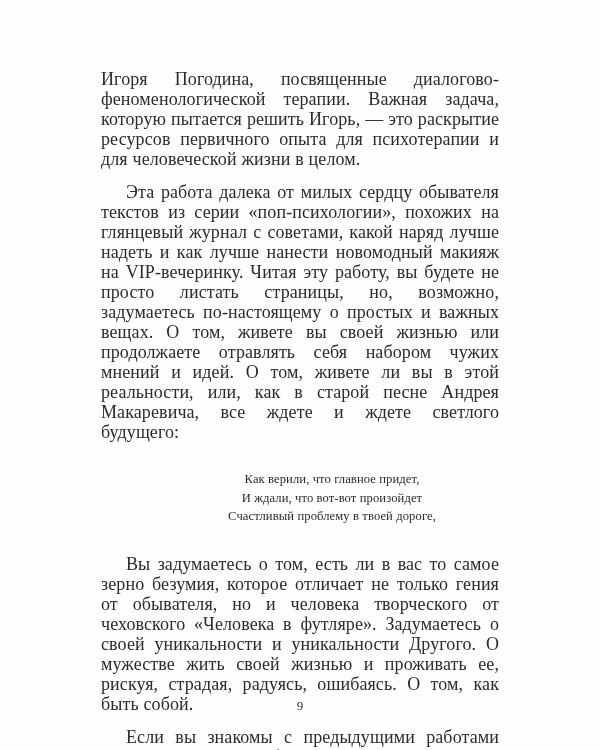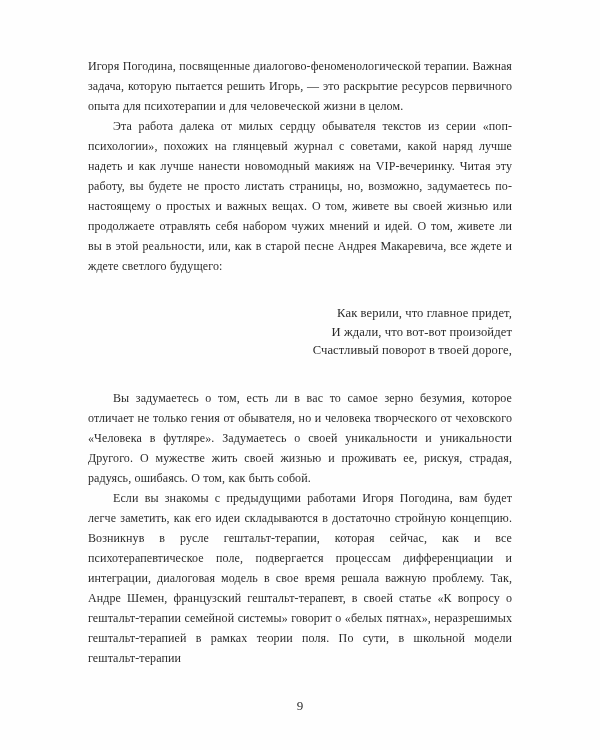--- a/index.html
+++ b/index.html
@@ -25,24 +25,24 @@
   }
 
   .text-column {
     position: absolute;
     left: 88px;
     top: 56px;
     width: 424px;
   }
 
   .body-par {
-    margin: 0;
+    margin: 13px;
     text-indent: 25px;
     text-align: justify;
-    font-size: 12px;
+    font-size: 18px;
     line-height: 20px;
     letter-spacing: 0.1px;
     word-spacing: 0.2px;
     hyphens: manual;
   }
 
   
   .body-par.continuation {
     text-indent: 0;
   }
@@ -52,21 +52,21 @@
     padding: 0;
     list-style: none;
     padding-left: 64px;
     margin-top: 28px;
     margin-bottom: 28px;
   }
 
   .verse-line {
     font-size: 12.6px;
     line-height: 18.6px;
-    text-align: right;
+    text-align: center;
     white-space: nowrap;
     letter-spacing: 0.1px;
   }
 
   .page-number {
     position: absolute;
     left: 0;
     top: 698px;
     width: 600px;
     text-align: center;
@@ -82,21 +82,21 @@
 
   <div class="text-column">
 
     <p class="body-par continuation">Игоря Погодина, посвященные диалогово-феноменологической терапии. Важная задача, которую пытается решить Игорь, — это раскрытие ресурсов первичного опыта для психотерапии и для человеческой жизни в целом.</p>
 
     <p class="body-par">Эта работа далека от милых сердцу обывателя текстов из серии «поп-психологии», похожих на глянцевый журнал с советами, какой наряд лучше надеть и как лучше нанести новомодный макияж на VIP-вечеринку. Читая эту работу, вы будете не просто листать страницы, но, возможно, задумаетесь по-настоящему о простых и важных вещах. О том, живете вы своей жизнью или продолжаете отравлять себя набором чужих мнений и идей. О том, живете ли вы в этой реальности, или, как в старой песне Андрея Макаревича, все ждете и ждете светлого будущего:</p>
 
     <div class="verse-block">
       <div class="verse-line">Как верили, что главное придет,</div>
       <div class="verse-line">И ждали, что вот-вот произойдет</div>
-      <div class="verse-line">Счастливый поворот в твоей дороге,</div>
+      <div class="verse-line">Счастливый проблему в твоей дороге,</div>
     </div>
 
     <p class="body-par">Вы задумаетесь о том, есть ли в вас то самое зерно безумия, которое отличает не только гения от обывателя, но и человека творческого от чеховского «Человека в футляре». Задумаетесь о своей уникальности и уникальности Другого. О мужестве жить своей жизнью и проживать ее, рискуя, страдая, радуясь, ошибаясь. О том, как быть собой.</p>
 
     <p class="body-par">Если вы знакомы с предыдущими работами Игоря Погодина, вам будет легче заметить, как его идеи складываются в достаточно стройную концепцию. Возникнув в русле гештальт-терапии, которая сейчас, как и все психотерапевтическое поле, подвергается процессам дифференциации и интеграции, диалоговая модель в свое время решала важную проблему. Так, Андре Шемен, французский гештальт-терапевт, в своей статье «К вопросу о гештальт-терапии семейной системы» говорит о «белых пятнах», неразрешимых гештальт-терапией в рамках теории поля. По сути, в школьной модели гештальт-терапии</p>
 
   </div>
 
   <div class="page-number">9</div>
 

